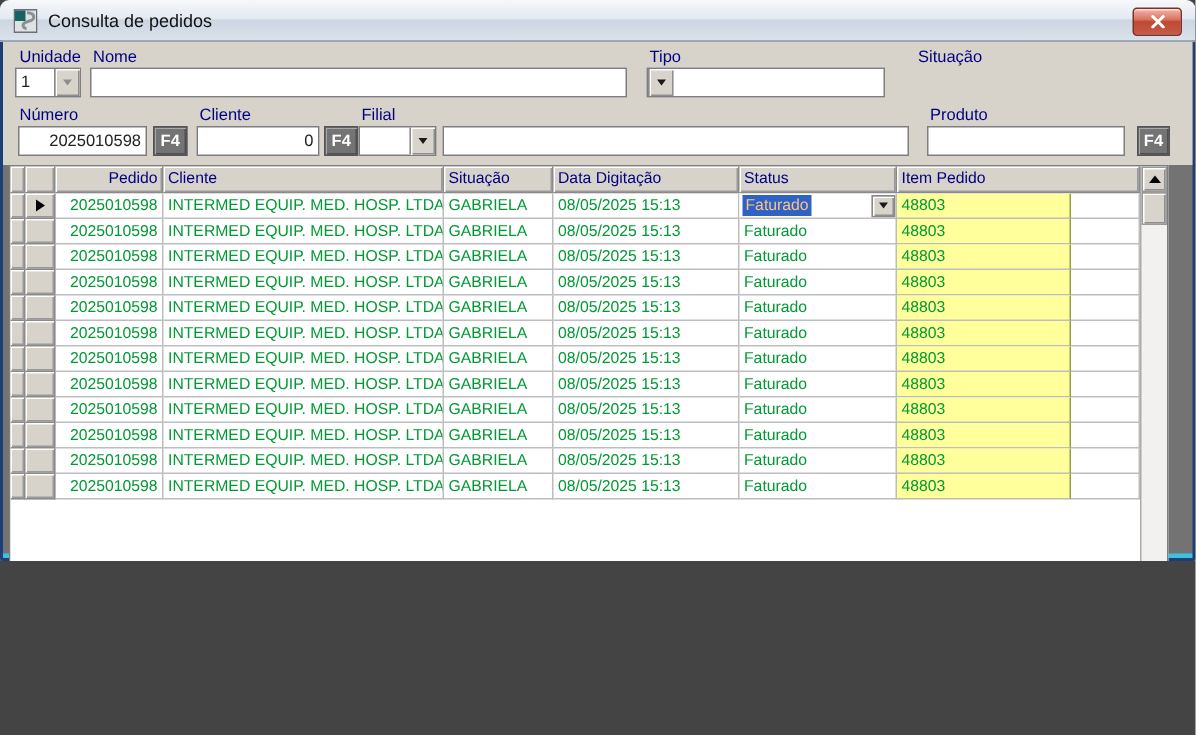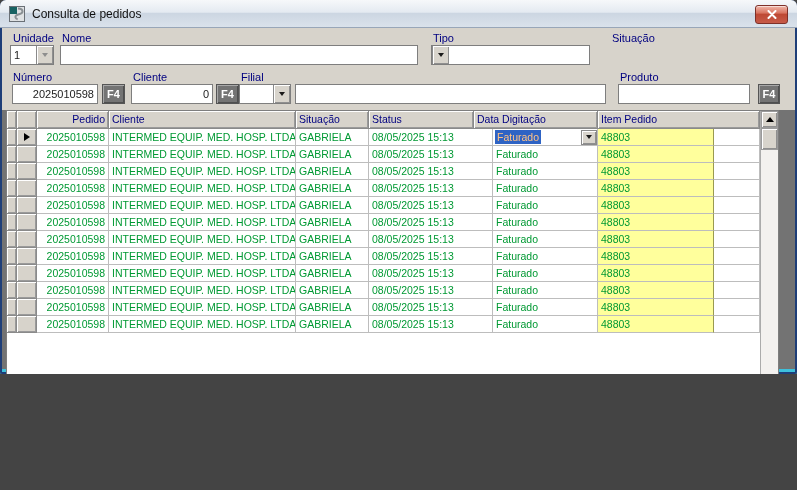--- a/index.html
+++ b/index.html
@@ -156,22 +156,22 @@
   <input class="tfield" style="left: 618px; top: 84px; width: 132px;" value="">
   <div class="f4btn" style="left:758px;top:84px;width:22px">F4</div>
 
   <div class="grid">
     <div class="ghead">
       <div class="gc h c0"></div>
       <div class="gc h c1"></div>
       <div class="gc h c-pedido r">Pedido</div>
       <div class="gc h c-cliente">Cliente</div>
       <div class="gc h c-usuario">Situação</div>
+      <div class="gc h c-data">Data Digitação</div>
       <div class="gc h c-status">Status</div>
-      <div class="gc h c-data">Data Digitação</div>
       <div class="gc h c-item">Item Pedido</div>
     </div>
     <div class="gbody">
         <div class="grow">
           <div class="gc c0 fixed"></div>
           <div class="gc c1 fixed">
             <i class="tri-right"></i>
           </div>
           <div class="gc c-pedido r">2025010598</div>
           <div class="gc c-cliente">INTERMED EQUIP. MED. HOSP. LTDA</div>

